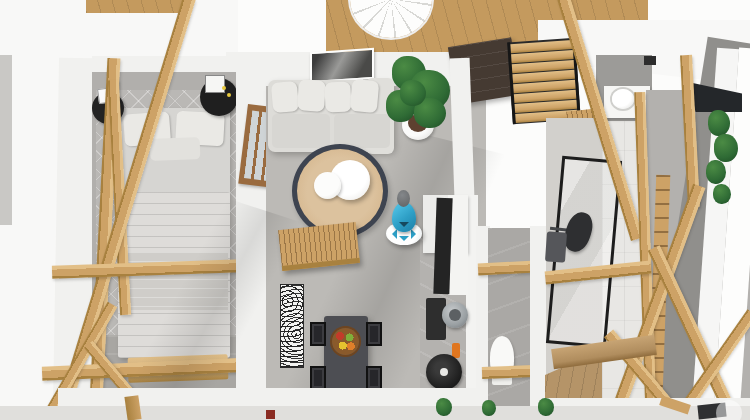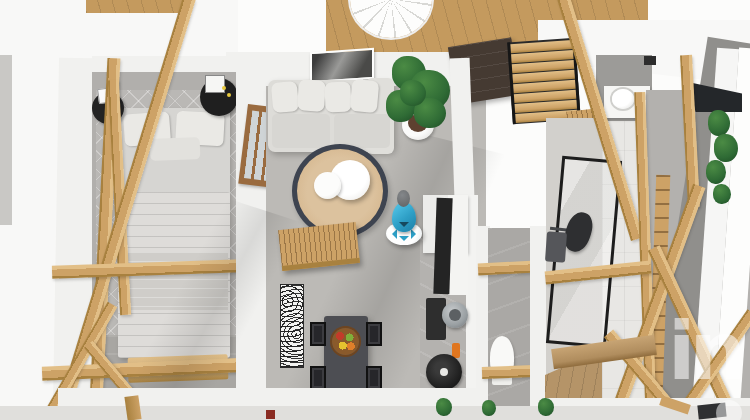--- a/index.html
+++ b/index.html
@@ -213,16 +213,15 @@
   <div style="position:absolute;left:382px;top:188px;width:44px;height:62px;cursor:grab">
     <i class="e circle" style="left:4px;top:34px;width:36px;height:23px;background:radial-gradient(circle at 45% 40%,#ffffff 60%,#dfe5e7);box-shadow:2px 3px 4px rgba(0,0,0,.3)"></i>
     <i class="e" style="left:5px;top:41px;width:0;height:0;border:5px solid transparent;border-right-color:var(--teal)"></i>
     <i class="e" style="left:29px;top:41px;width:0;height:0;border:5px solid transparent;border-left-color:var(--teal)"></i>
     <i class="e" style="left:17px;top:48px;width:0;height:0;border:5px solid transparent;border-top-color:var(--teal)"></i>
     <i class="e" style="left:10px;top:14px;width:24px;height:30px;border-radius:50% 50% 45% 45%/58% 58% 42% 42%;background:linear-gradient(140deg,#49bbdf 20%,var(--teal) 55%,#1d7ea6);box-shadow:1px 2px 3px rgba(0,0,0,.3)"></i>
     <i class="e" style="left:17px;top:34px;width:0;height:0;border:5px solid transparent;border-top-color:#16495e"></i>
     <i class="e" style="left:15px;top:2px;width:13px;height:17px;border-radius:50%;background:radial-gradient(circle at 40% 30%,#84878a,#5f6163)"></i>
   </div>
 
-  <div id="watermark" class="e" style="left:668px;top:312px">in</div>
   <i class="e circle" style="left:716px;top:400px;width:26px;height:26px;background:rgba(255,255,255,.5)"></i>
 
 </div>
 
 </body></html>

